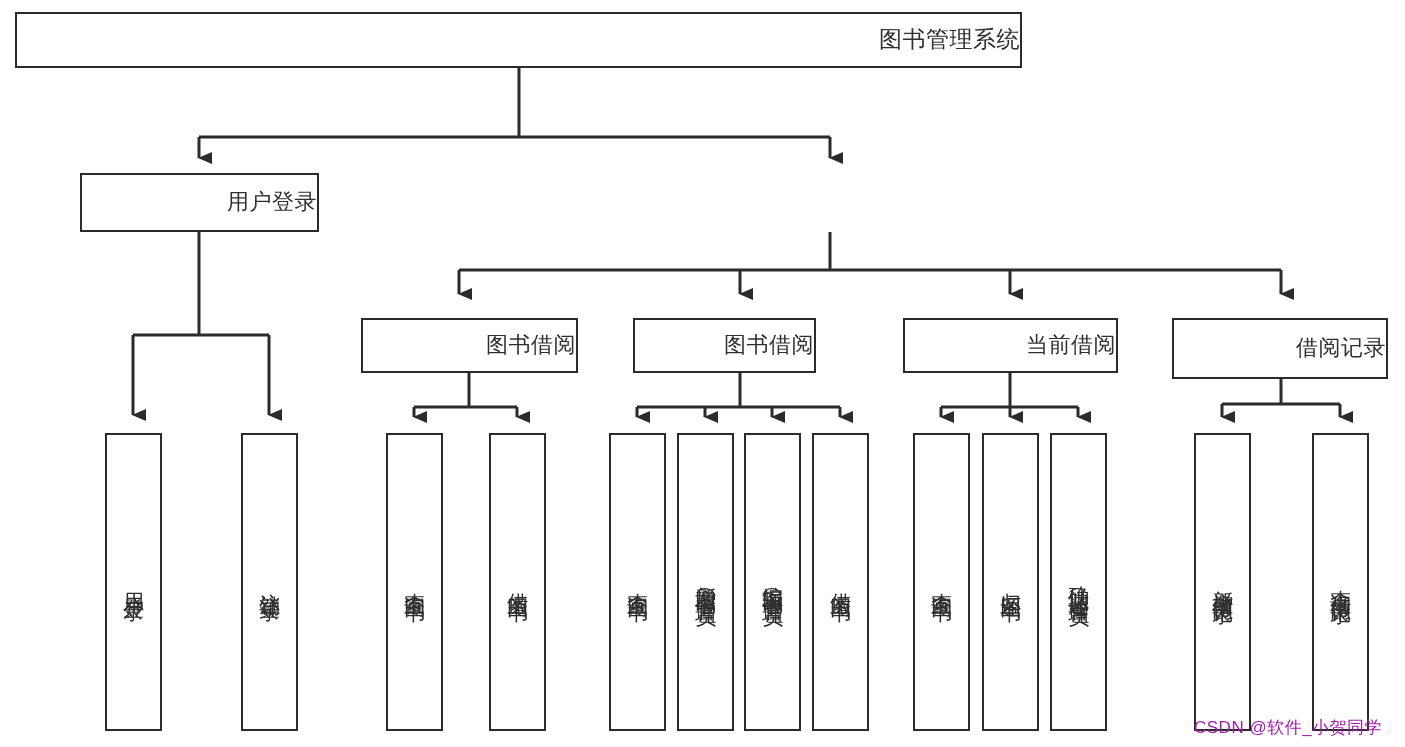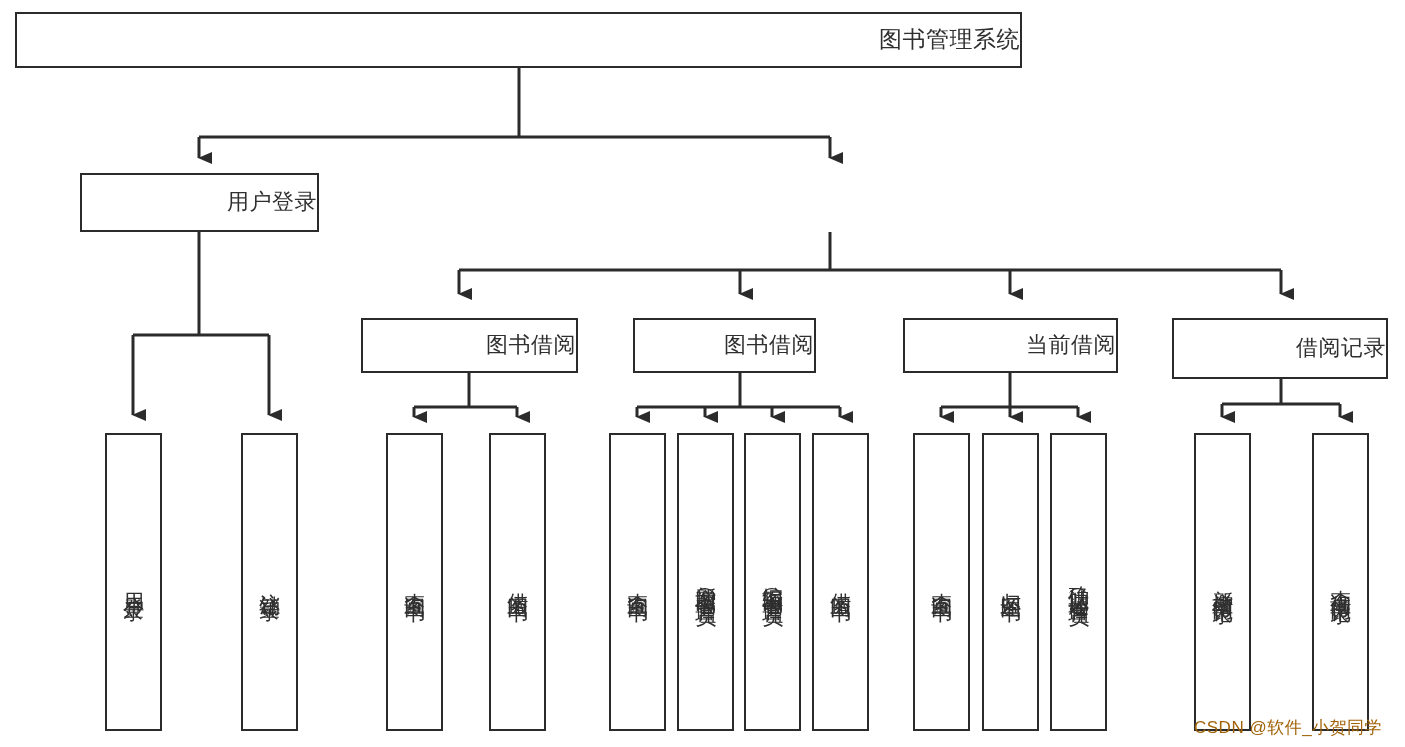--- a/index.html
+++ b/index.html
@@ -51,21 +51,21 @@
   .node.vert .label {
     writing-mode: vertical-rl;
     text-orientation: upright;
     font-size: 21px;
     letter-spacing: 3px;
     line-height: 1.25;
     white-space: nowrap;
   }
   .watermark {
     position: absolute;
-    color: #a16207;
+    color: #a21caf;
     font-size: 17px;
     letter-spacing: 0.5px;
     white-space: nowrap;
     user-select: none;
   }
 </style>
 </head>
 <body>
 
 <div id="canvas">

